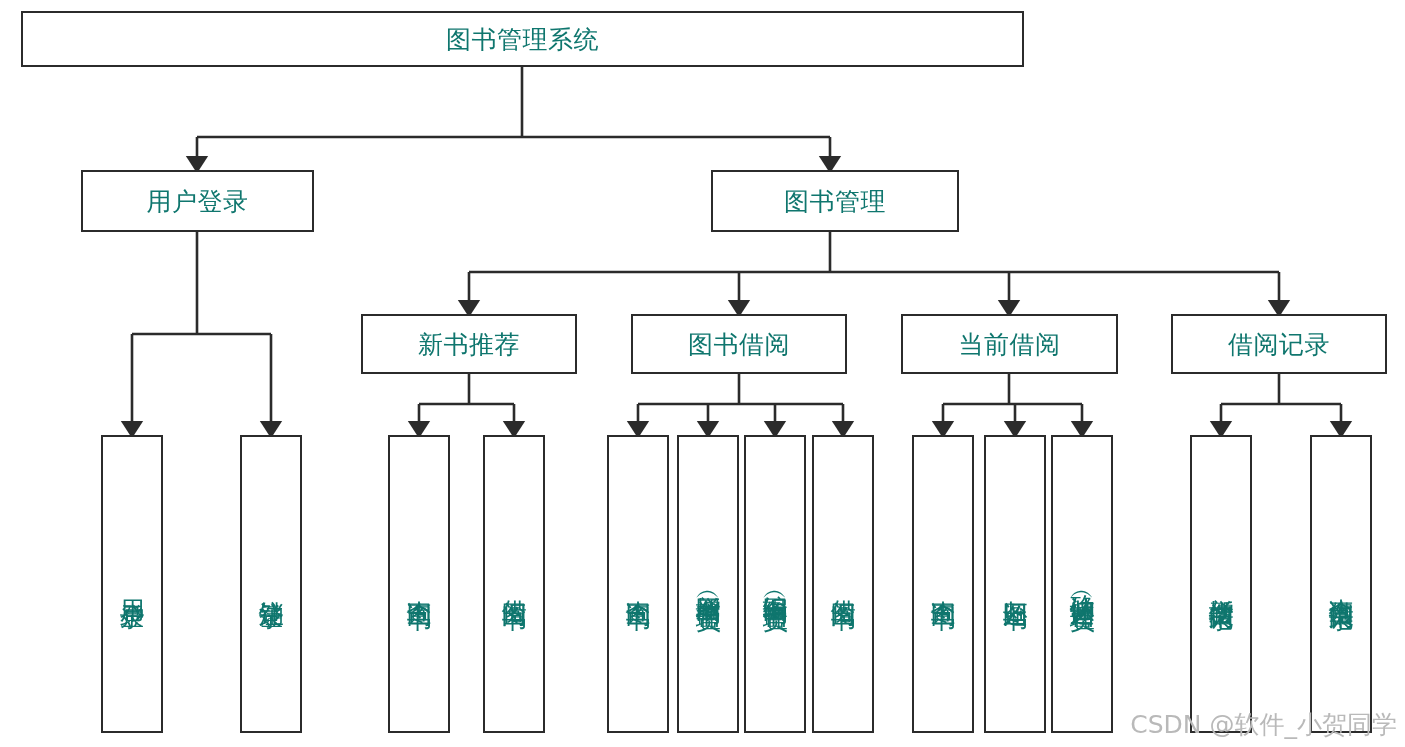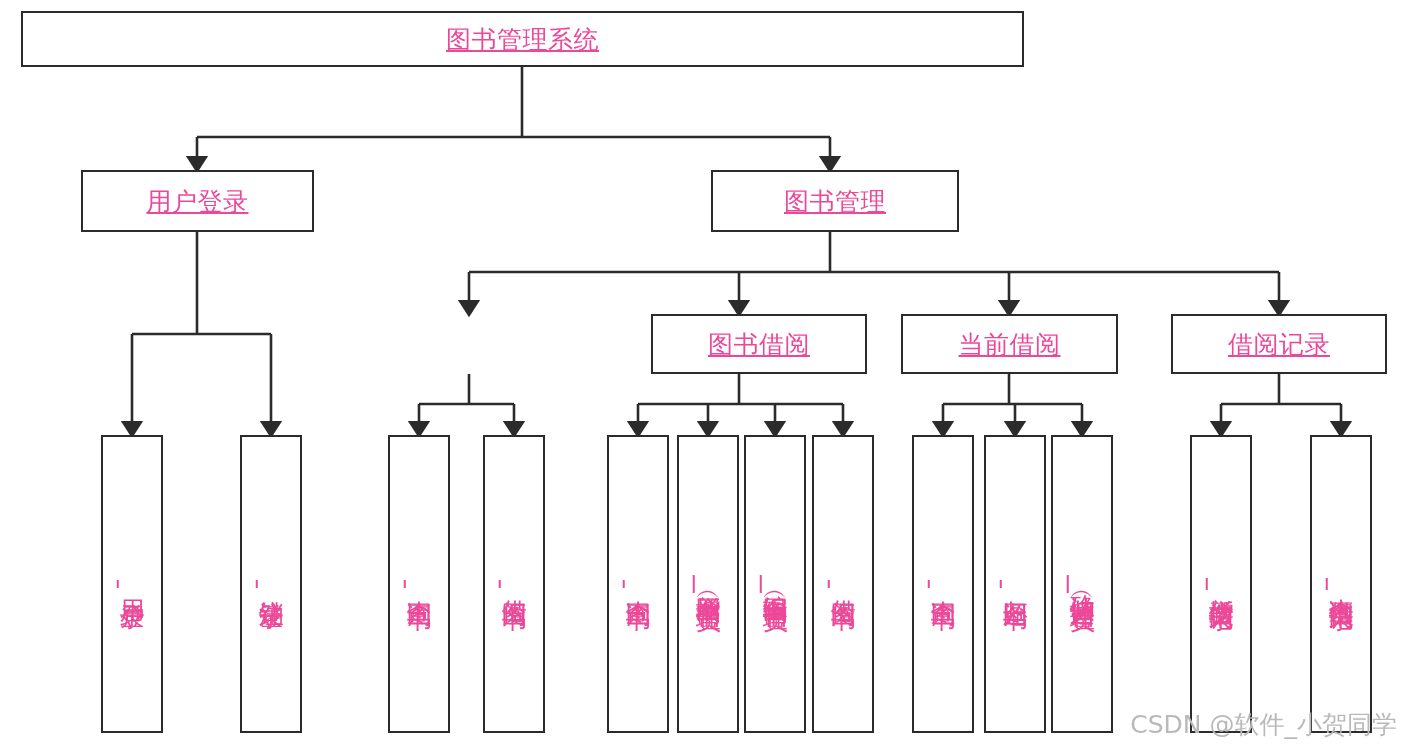--- a/index.html
+++ b/index.html
@@ -28,24 +28,23 @@
     position: absolute;
     box-sizing: border-box;
     background: #ffffff;
     border: 2.5px solid #2b2b2b;
     display: flex;
     align-items: center;
     justify-content: center;
     z-index: 2;
   }
   .node .label {
-    color: #ec4899;
+    color: #0f766e;
     letter-spacing: 0.5px;
     white-space: nowrap;
-    text-decoration: underline;
   }
   .node.horiz .label {
     font-size: 25px;
     line-height: 1;
   }
   .node.vert {
     align-items: center;
     justify-content: center;
   }
   .node.vert .label {
@@ -138,21 +137,24 @@
     <span class="label">图书管理系统</span>
   </div>
 
   <div class="node horiz" id="n-l2_user" style="left: 81px; top: 170px; width: 233px; height: 62px;">
     <span class="label">用户登录</span>
   </div>
   <div class="node horiz" id="n-l2_book" style="left: 711px; top: 170px; width: 248px; height: 62px;">
     <span class="label">图书管理</span>
   </div>
 
-  <div class="node horiz" id="n-l3_borrow" style="left: 631px; top: 314px; width: 216px; height: 60px; margin-left: 20px;">
+  <div class="node horiz" id="n-l3_newbook" style="left: 361px; top: 314px; width: 216px; height: 60px;">
+    <span class="label">新书推荐</span>
+  </div>
+  <div class="node horiz" id="n-l3_borrow" style="left: 631px; top: 314px; width: 216px; height: 60px;">
     <span class="label">图书借阅</span>
   </div>
   <div class="node horiz" id="n-l3_current" style="left: 901px; top: 314px; width: 217px; height: 60px;">
     <span class="label">当前借阅</span>
   </div>
   <div class="node horiz" id="n-l3_record" style="left: 1171px; top: 314px; width: 216px; height: 60px;">
     <span class="label">借阅记录</span>
   </div>
 
   <div class="node vert" id="n-leaf_user_login" style="left: 101px; top: 435px; width: 62px; height: 298px;">

